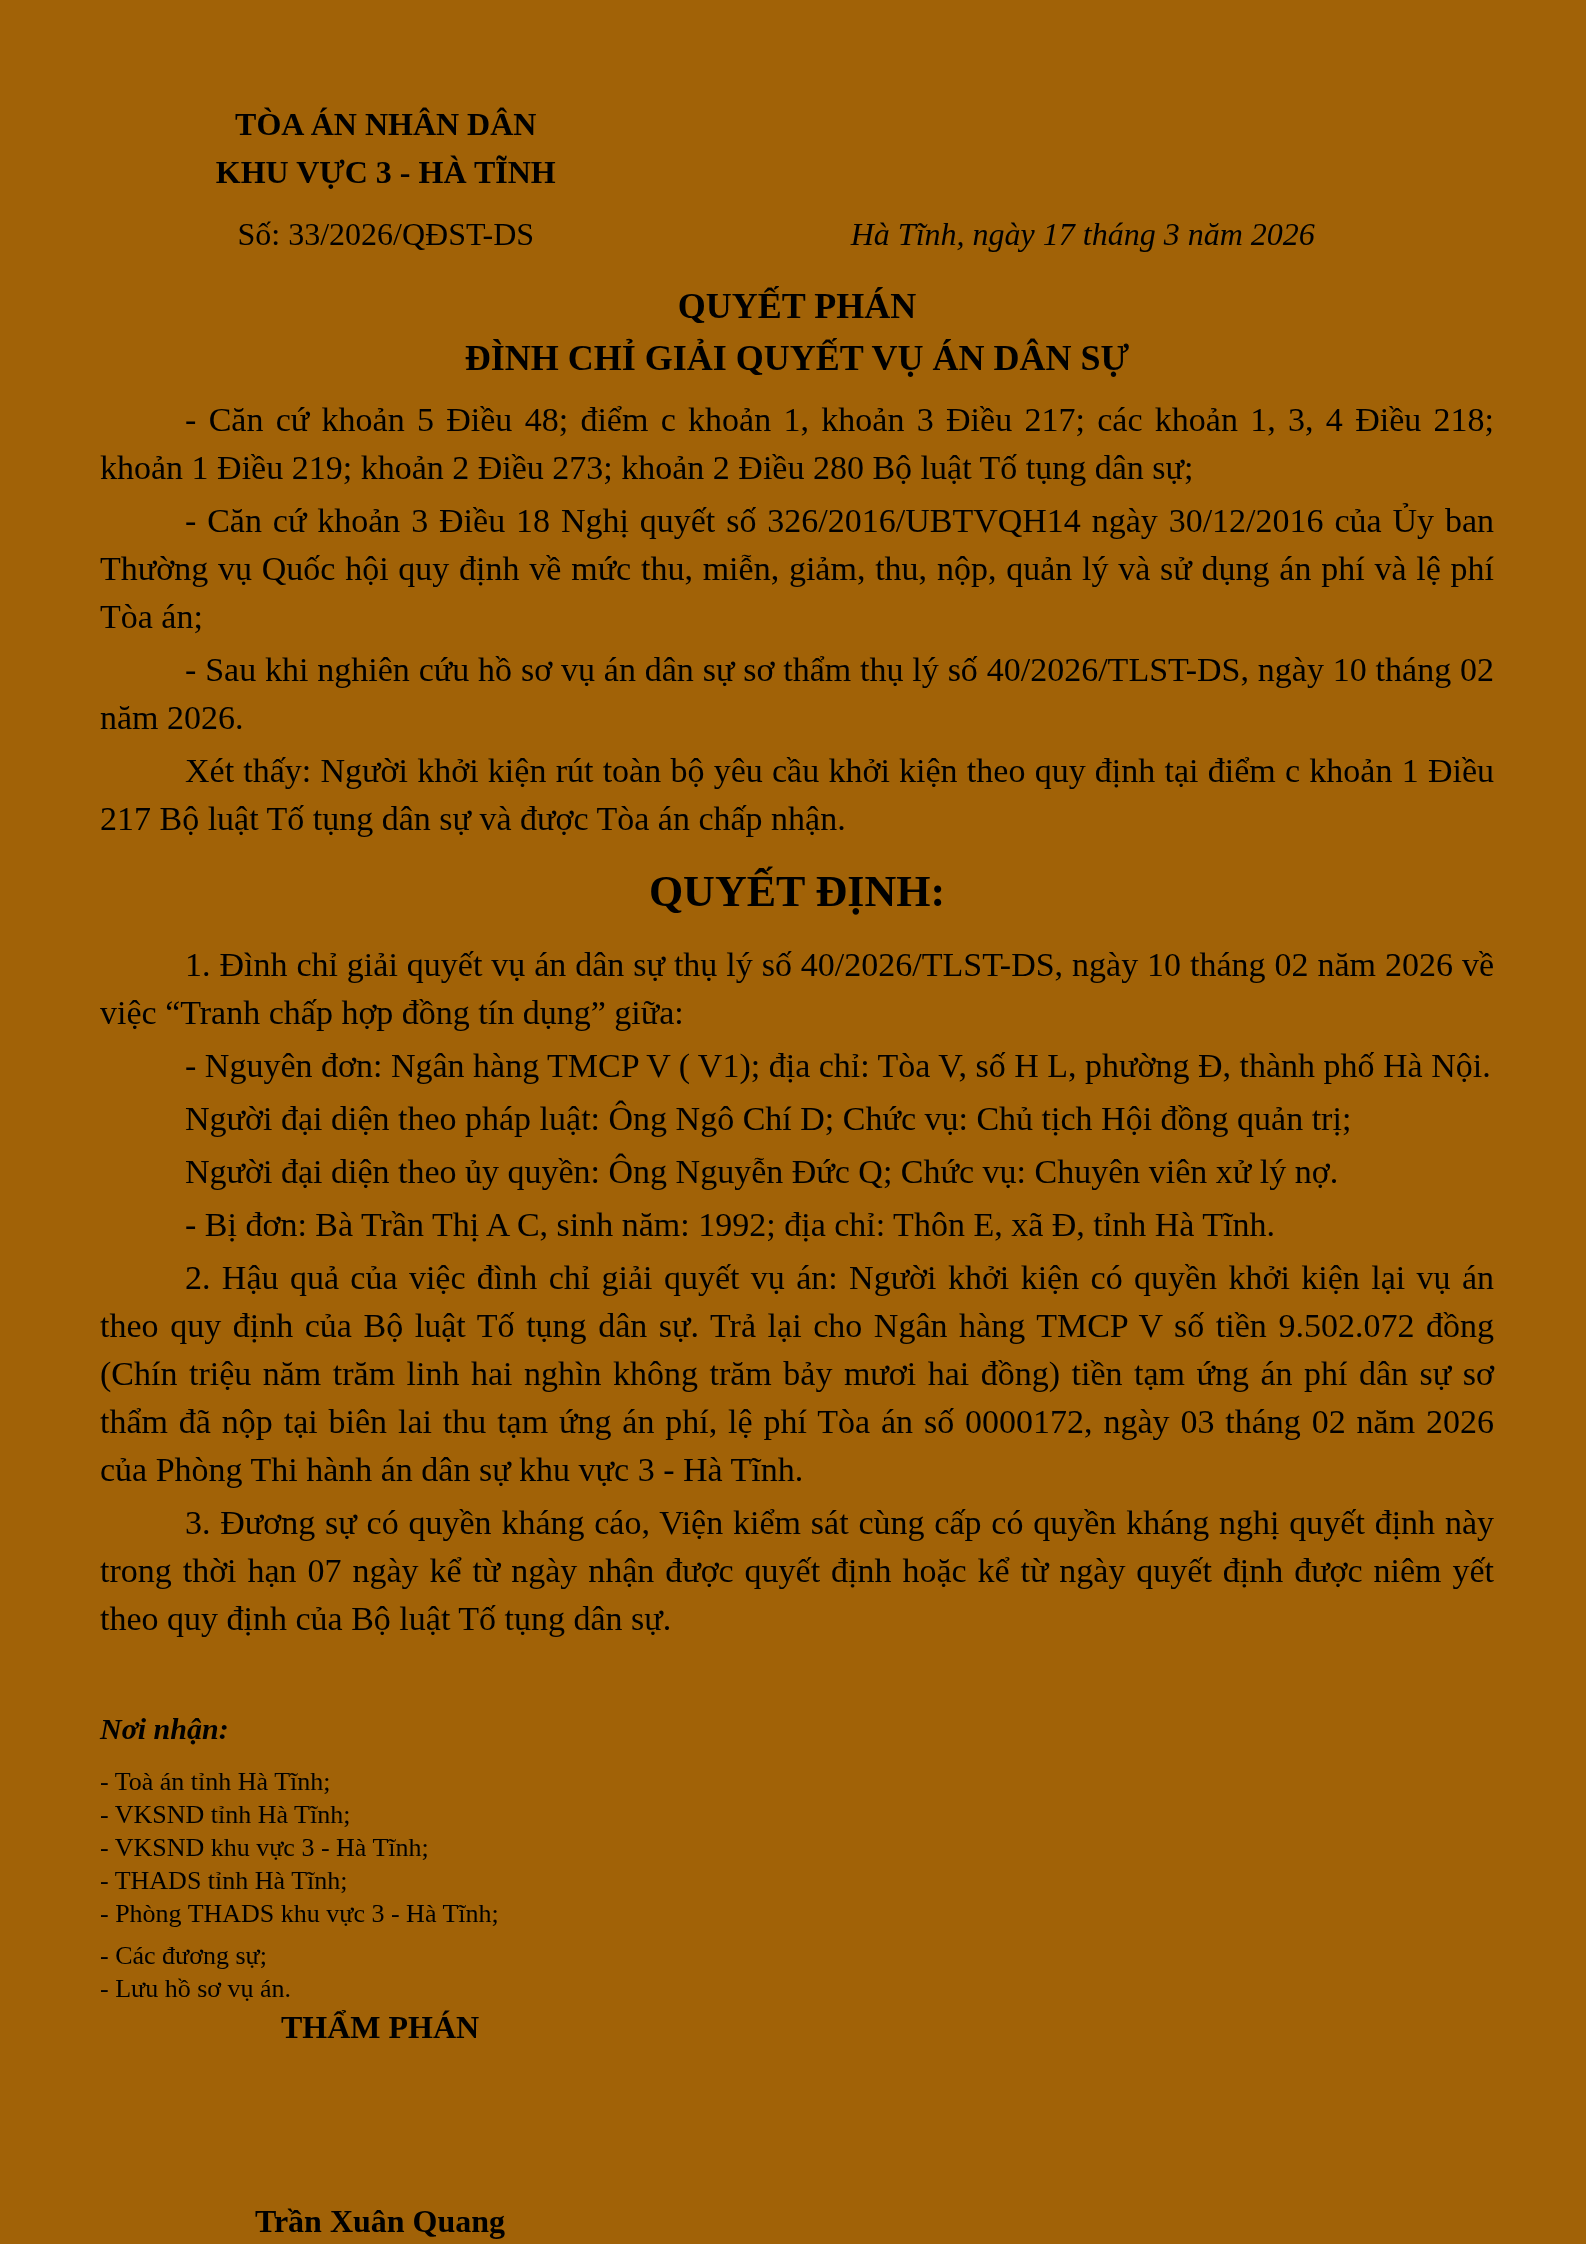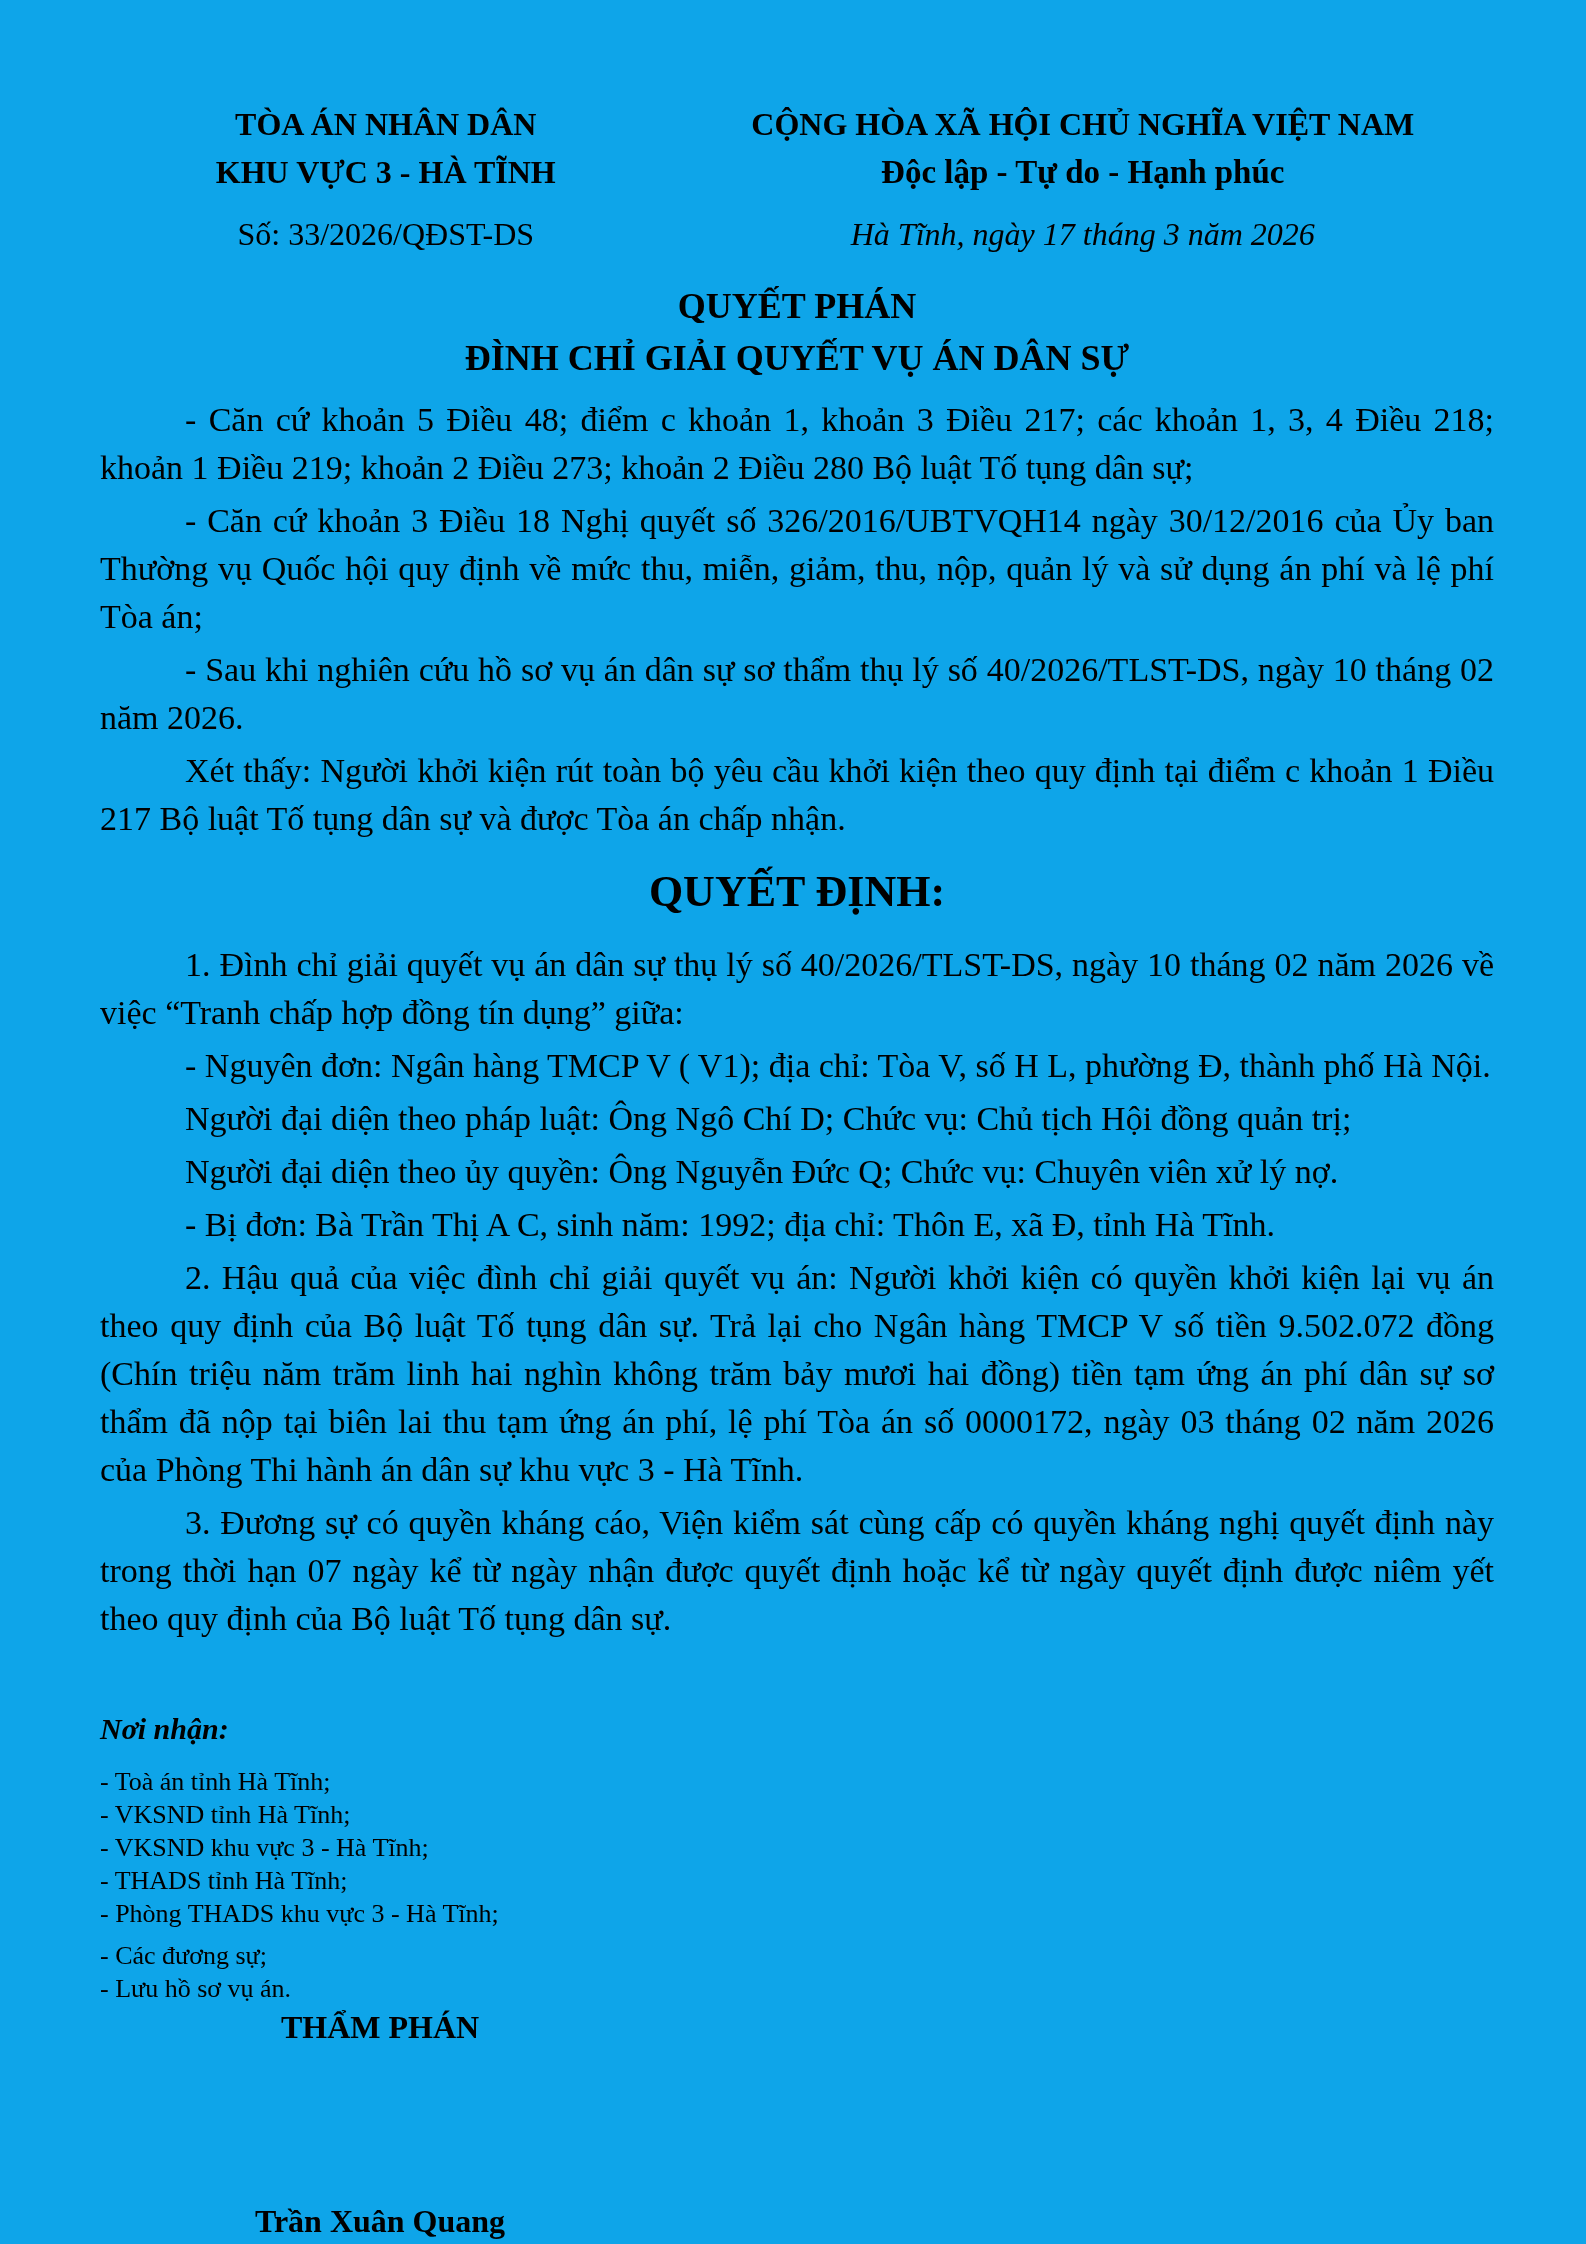--- a/index.html
+++ b/index.html
@@ -1,21 +1,21 @@
 <!DOCTYPE html>
 <html lang="vi"><head>
 <meta charset="utf-8">
 <style>
   html,body{margin:0;padding:0;background:#ffffff;}
   .page{
     position:relative;
     width:1586px;
     height:2244px;
     box-sizing:border-box;
-    background:#0ea5e9;
+    background:#a16207;
     color:#000000;
     font-family:"Liberation Serif", serif;
     padding:100px 92px 40px 100px;
     overflow:hidden;
   }
   .hdr{display:flex;}
   .hdr-left{width:41%;text-align:center;font-weight:bold;font-size:32px;line-height:48px;}
   .hdr-right{width:59%;text-align:center;font-weight:bold;}
   .hdr-right .l1{font-size:32px;line-height:48px;}
   .hdr-right .l2{font-size:33px;line-height:48px;}
@@ -36,24 +36,20 @@
 </style>
 </head>
 <body>
 
 <div class="page">
 
   <div class="hdr">
     <div class="hdr-left">
       <div>TÒA ÁN NHÂN DÂN</div>
       <div>KHU VỰC 3 - HÀ TĨNH</div>
-    </div>
-    <div class="hdr-right">
-      <div class="l1">CỘNG HÒA XÃ HỘI CHỦ NGHĨA VIỆT NAM</div>
-      <div class="l2">Độc lập - Tự do - Hạnh phúc</div>
     </div>
   </div>
 
   <div class="meta">
     <div class="meta-left">Số: 33/2026/QĐST-DS</div>
     <div class="meta-right">Hà Tĩnh, ngày 17 tháng 3 năm 2026</div>
   </div>
 
   <div class="doc-title">
     <div>QUYẾT PHÁN</div>

